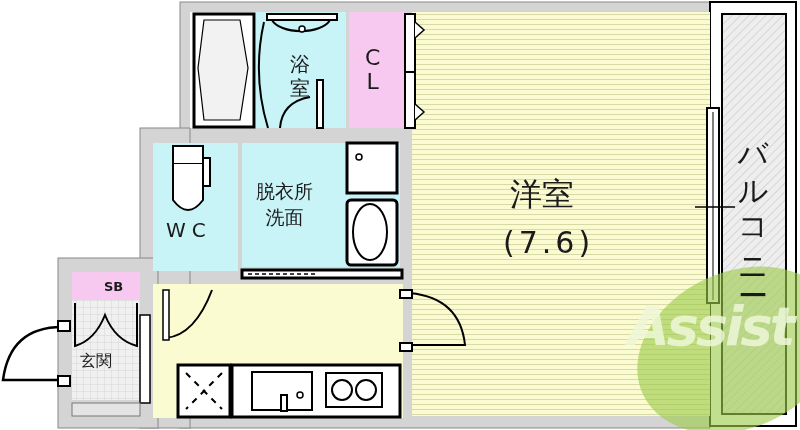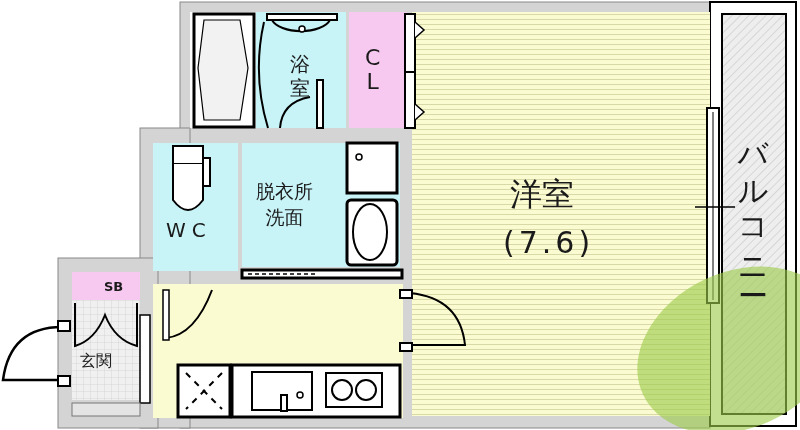--- a/index.html
+++ b/index.html
@@ -120,13 +120,14 @@
 <div class="label" style="left:166px;top:220px;font-size:20px;letter-spacing:6px;">WC</div>
 <div class="label jp" style="left:256px;top:178px;font-size:19px;line-height:26px;text-align:center;">
   <div>脱衣所</div>
   <div>洗面</div>
 </div>
 <div class="label jp" style="left:510px;top:178px;font-size:32px;">洋室</div>
 <div class="label" style="left:503px;top:228px;font-size:30px;letter-spacing:4px;">(7.6)</div>
 <div class="label jp vert" style="left:738px;top:120px;font-size:30px;">バルコニー</div>
 <div class="label" style="left:94px;top:280px;font-size:13px;font-weight:bold;margin-left:10px;">SB</div>
 <div class="label jp" style="left:80px;top:353px;font-size:16px;">玄関</div>
+<div class="label" style="left:628px;top:300px;font-size:54px;font-weight:bold;font-style:italic;color:#eef7d8;opacity:0.85;letter-spacing:-3px;">Assist</div>
 </div>
 
 </body></html>

